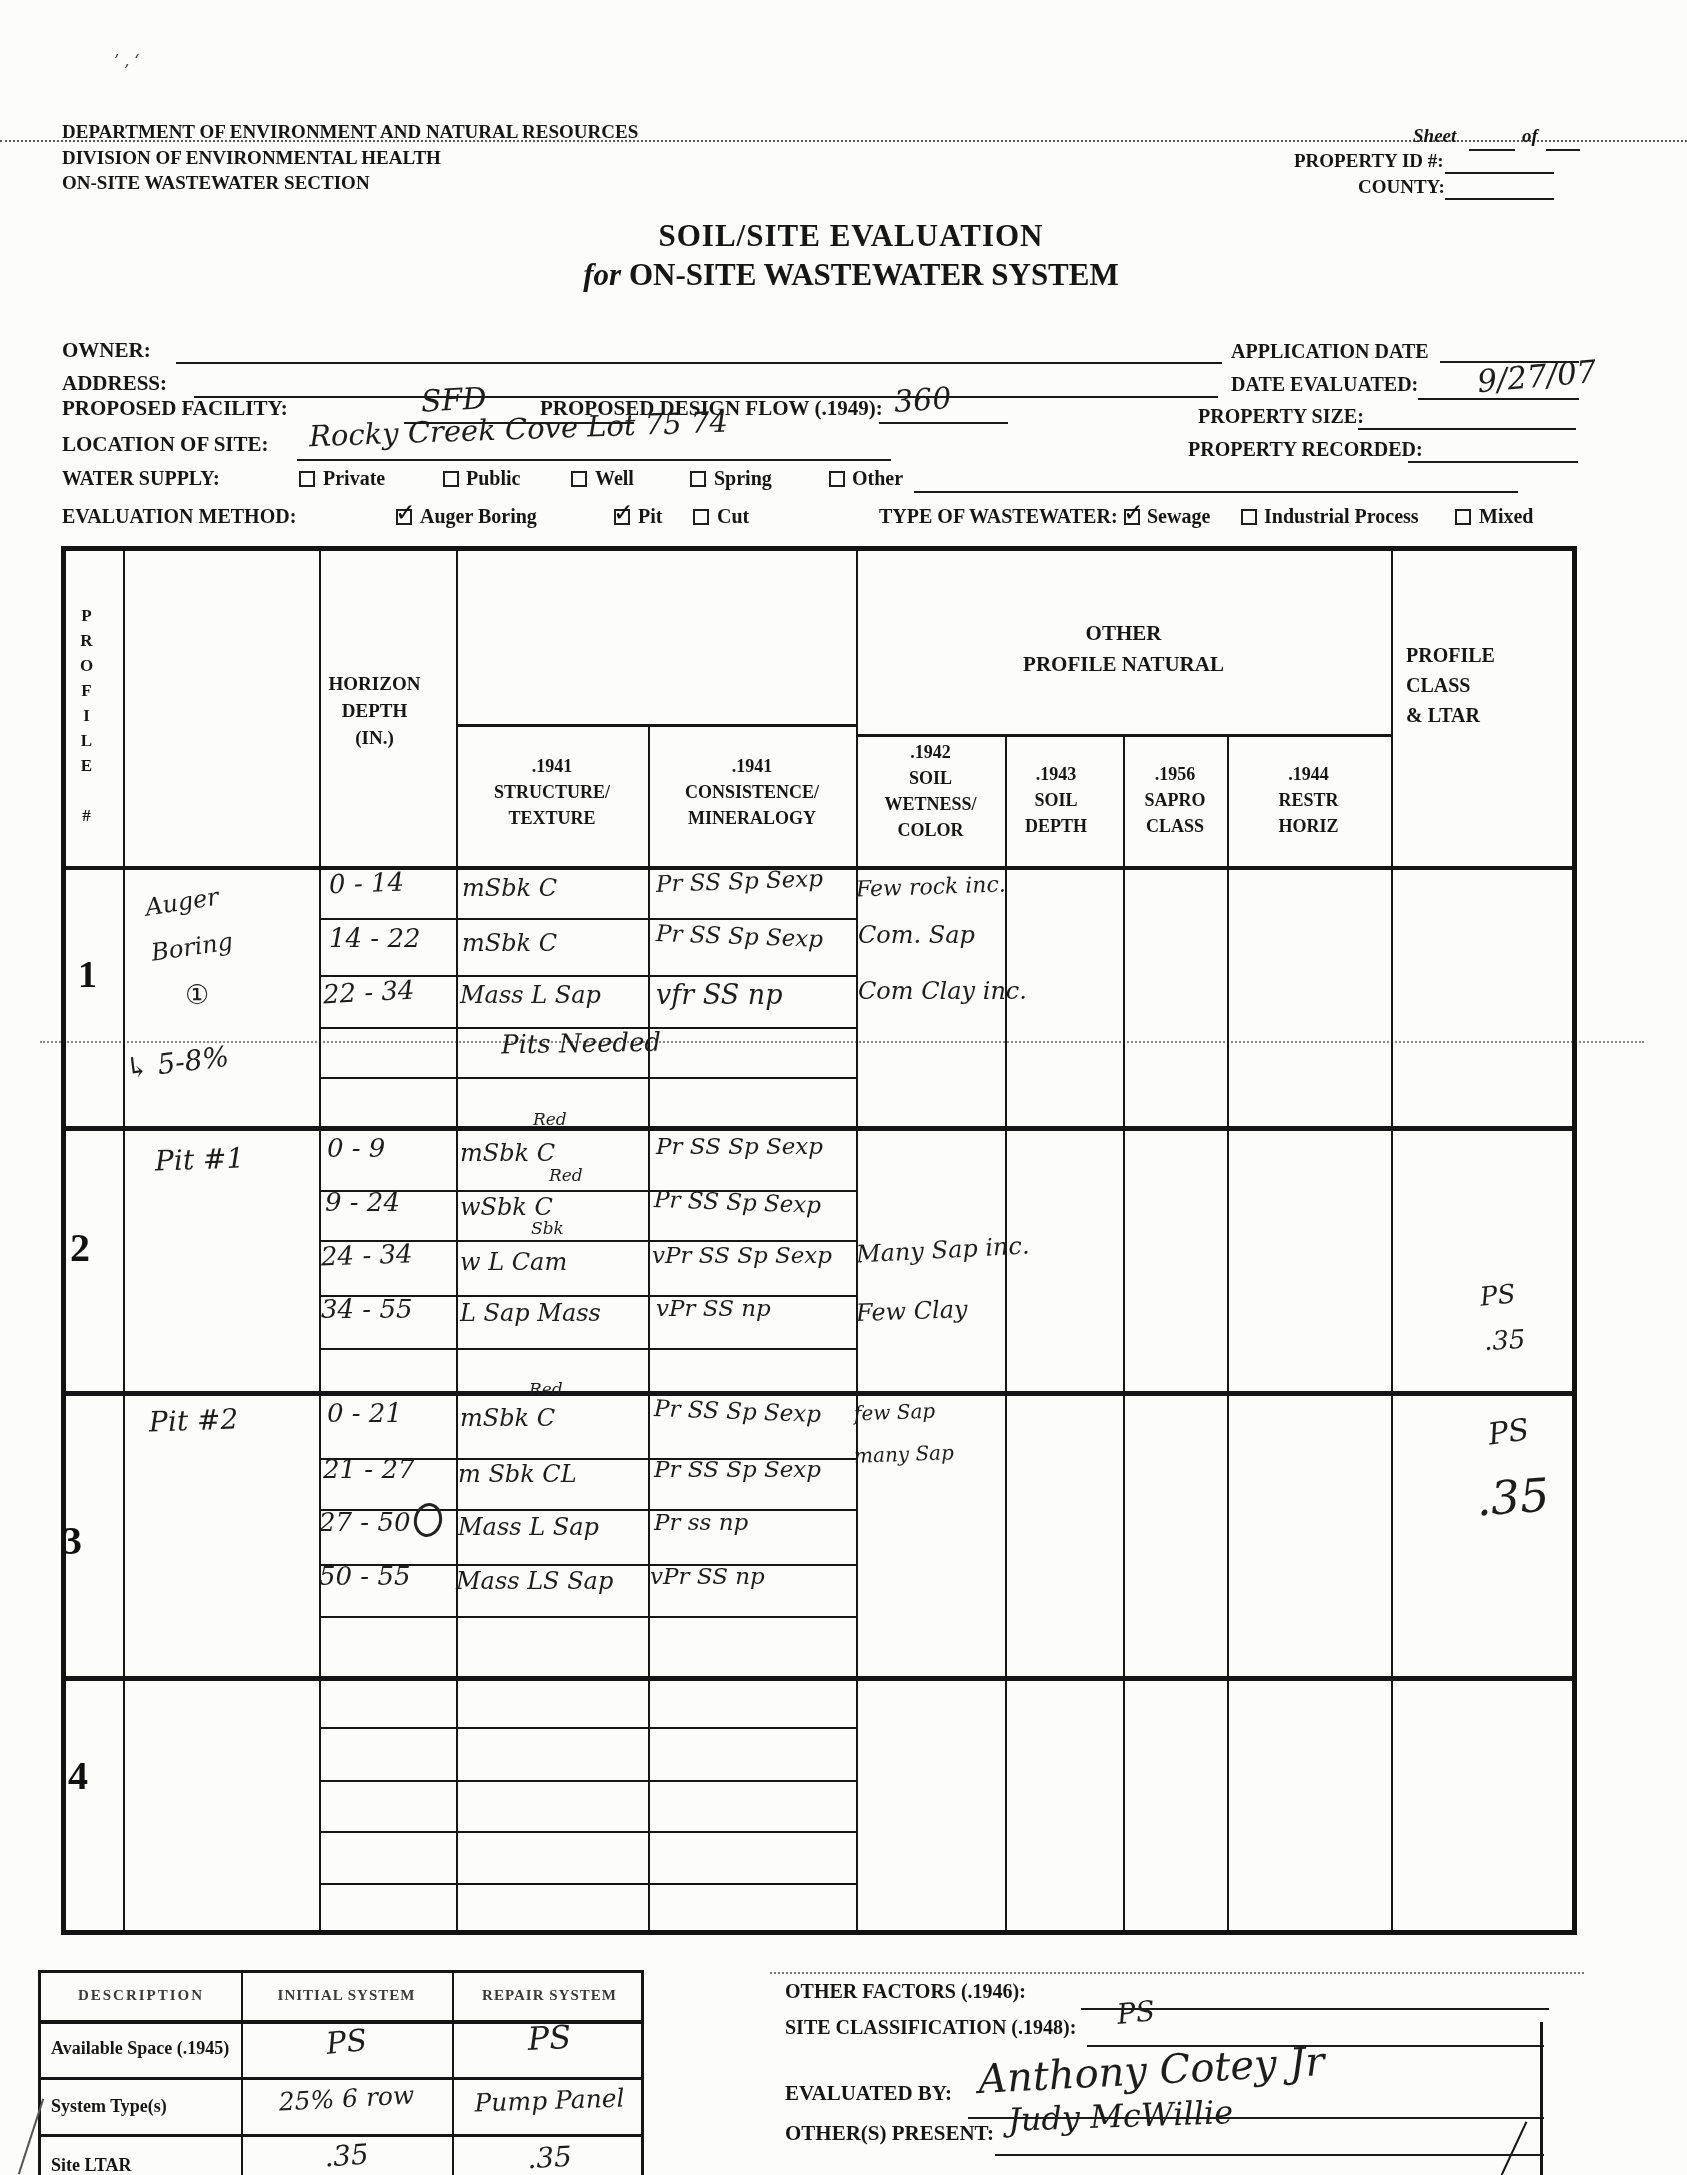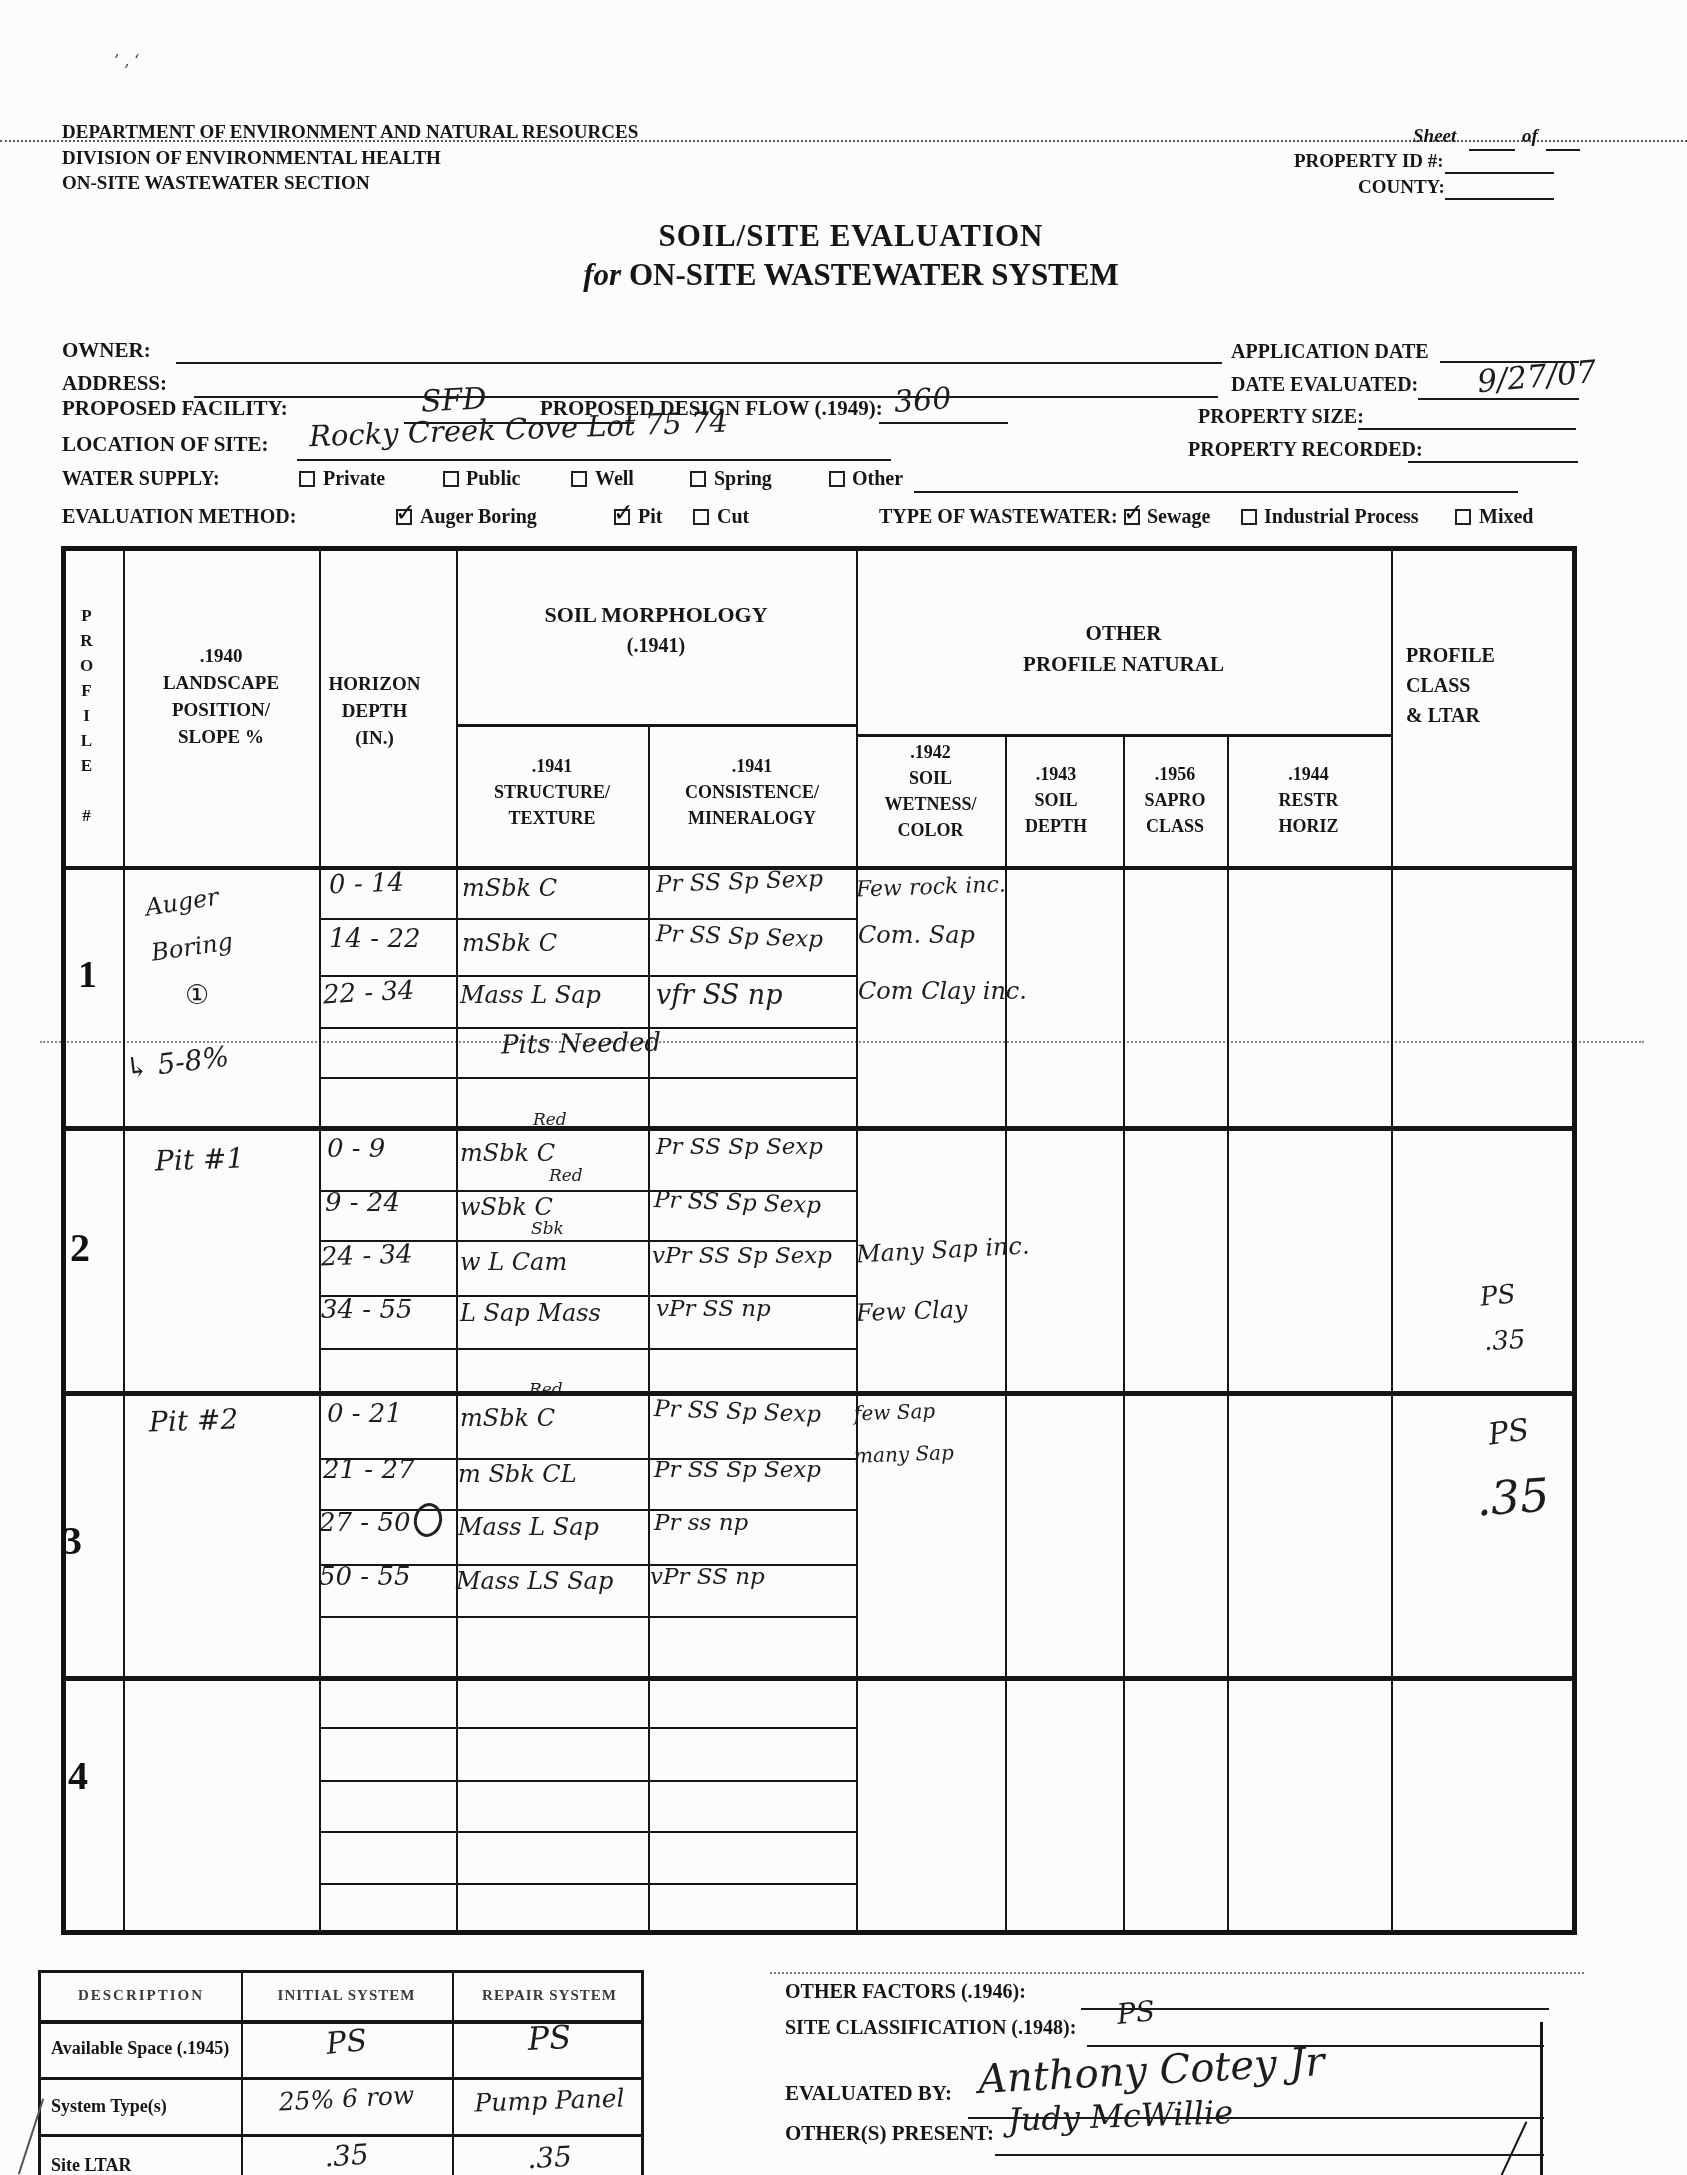--- a/index.html
+++ b/index.html
@@ -163,37 +163,27 @@
     <div class="hl" style="left:253px;width:537px;top:958px"></div>
     <div class="hl" style="left:253px;width:537px;top:1013px"></div>
     <div class="hl" style="left:253px;width:537px;top:1065px"></div>
     <div class="hl" style="left:253px;width:537px;top:1176px"></div>
     <div class="hl" style="left:253px;width:537px;top:1229px"></div>
     <div class="hl" style="left:253px;width:537px;top:1280px"></div>
     <div class="hl" style="left:253px;width:537px;top:1332px"></div>
 
     <div class="hdr vert" style="left:10px;top:14px;height:307px;font-size:17px">PROFILE #</div>
 
-    <div class="hdr" style="left:57px;top:91px;width:196px;font-size:19px;line-height:27px">
-      <div>.1940</div>
-      <div>LANDSCAPE</div>
-      <div>POSITION/</div>
-      <div>SLOPE %</div>
-    </div>
 
     <div class="hdr" style="left:253px;top:119px;width:111px;font-size:19px;line-height:27px">
       <div>HORIZON</div>
       <div>DEPTH</div>
       <div>(IN.)</div>
     </div>
 
-    <div class="hdr" style="left:390px;top:48px;width:400px;font-size:22px;line-height:31px">
-      <div>SOIL MORPHOLOGY</div>
-      <div style="font-size:20px">(.1941)</div>
-    </div>
 
     <div class="hdr" style="left:390px;top:202px;width:192px;font-size:18px;line-height:26px">
       <div>.1941</div>
       <div>STRUCTURE/</div>
       <div>TEXTURE</div>
     </div>
 
     <div class="hdr" style="left:582px;top:202px;width:208px;font-size:18px;line-height:26px">
       <div>.1941</div>
       <div>CONSISTENCE/</div>

